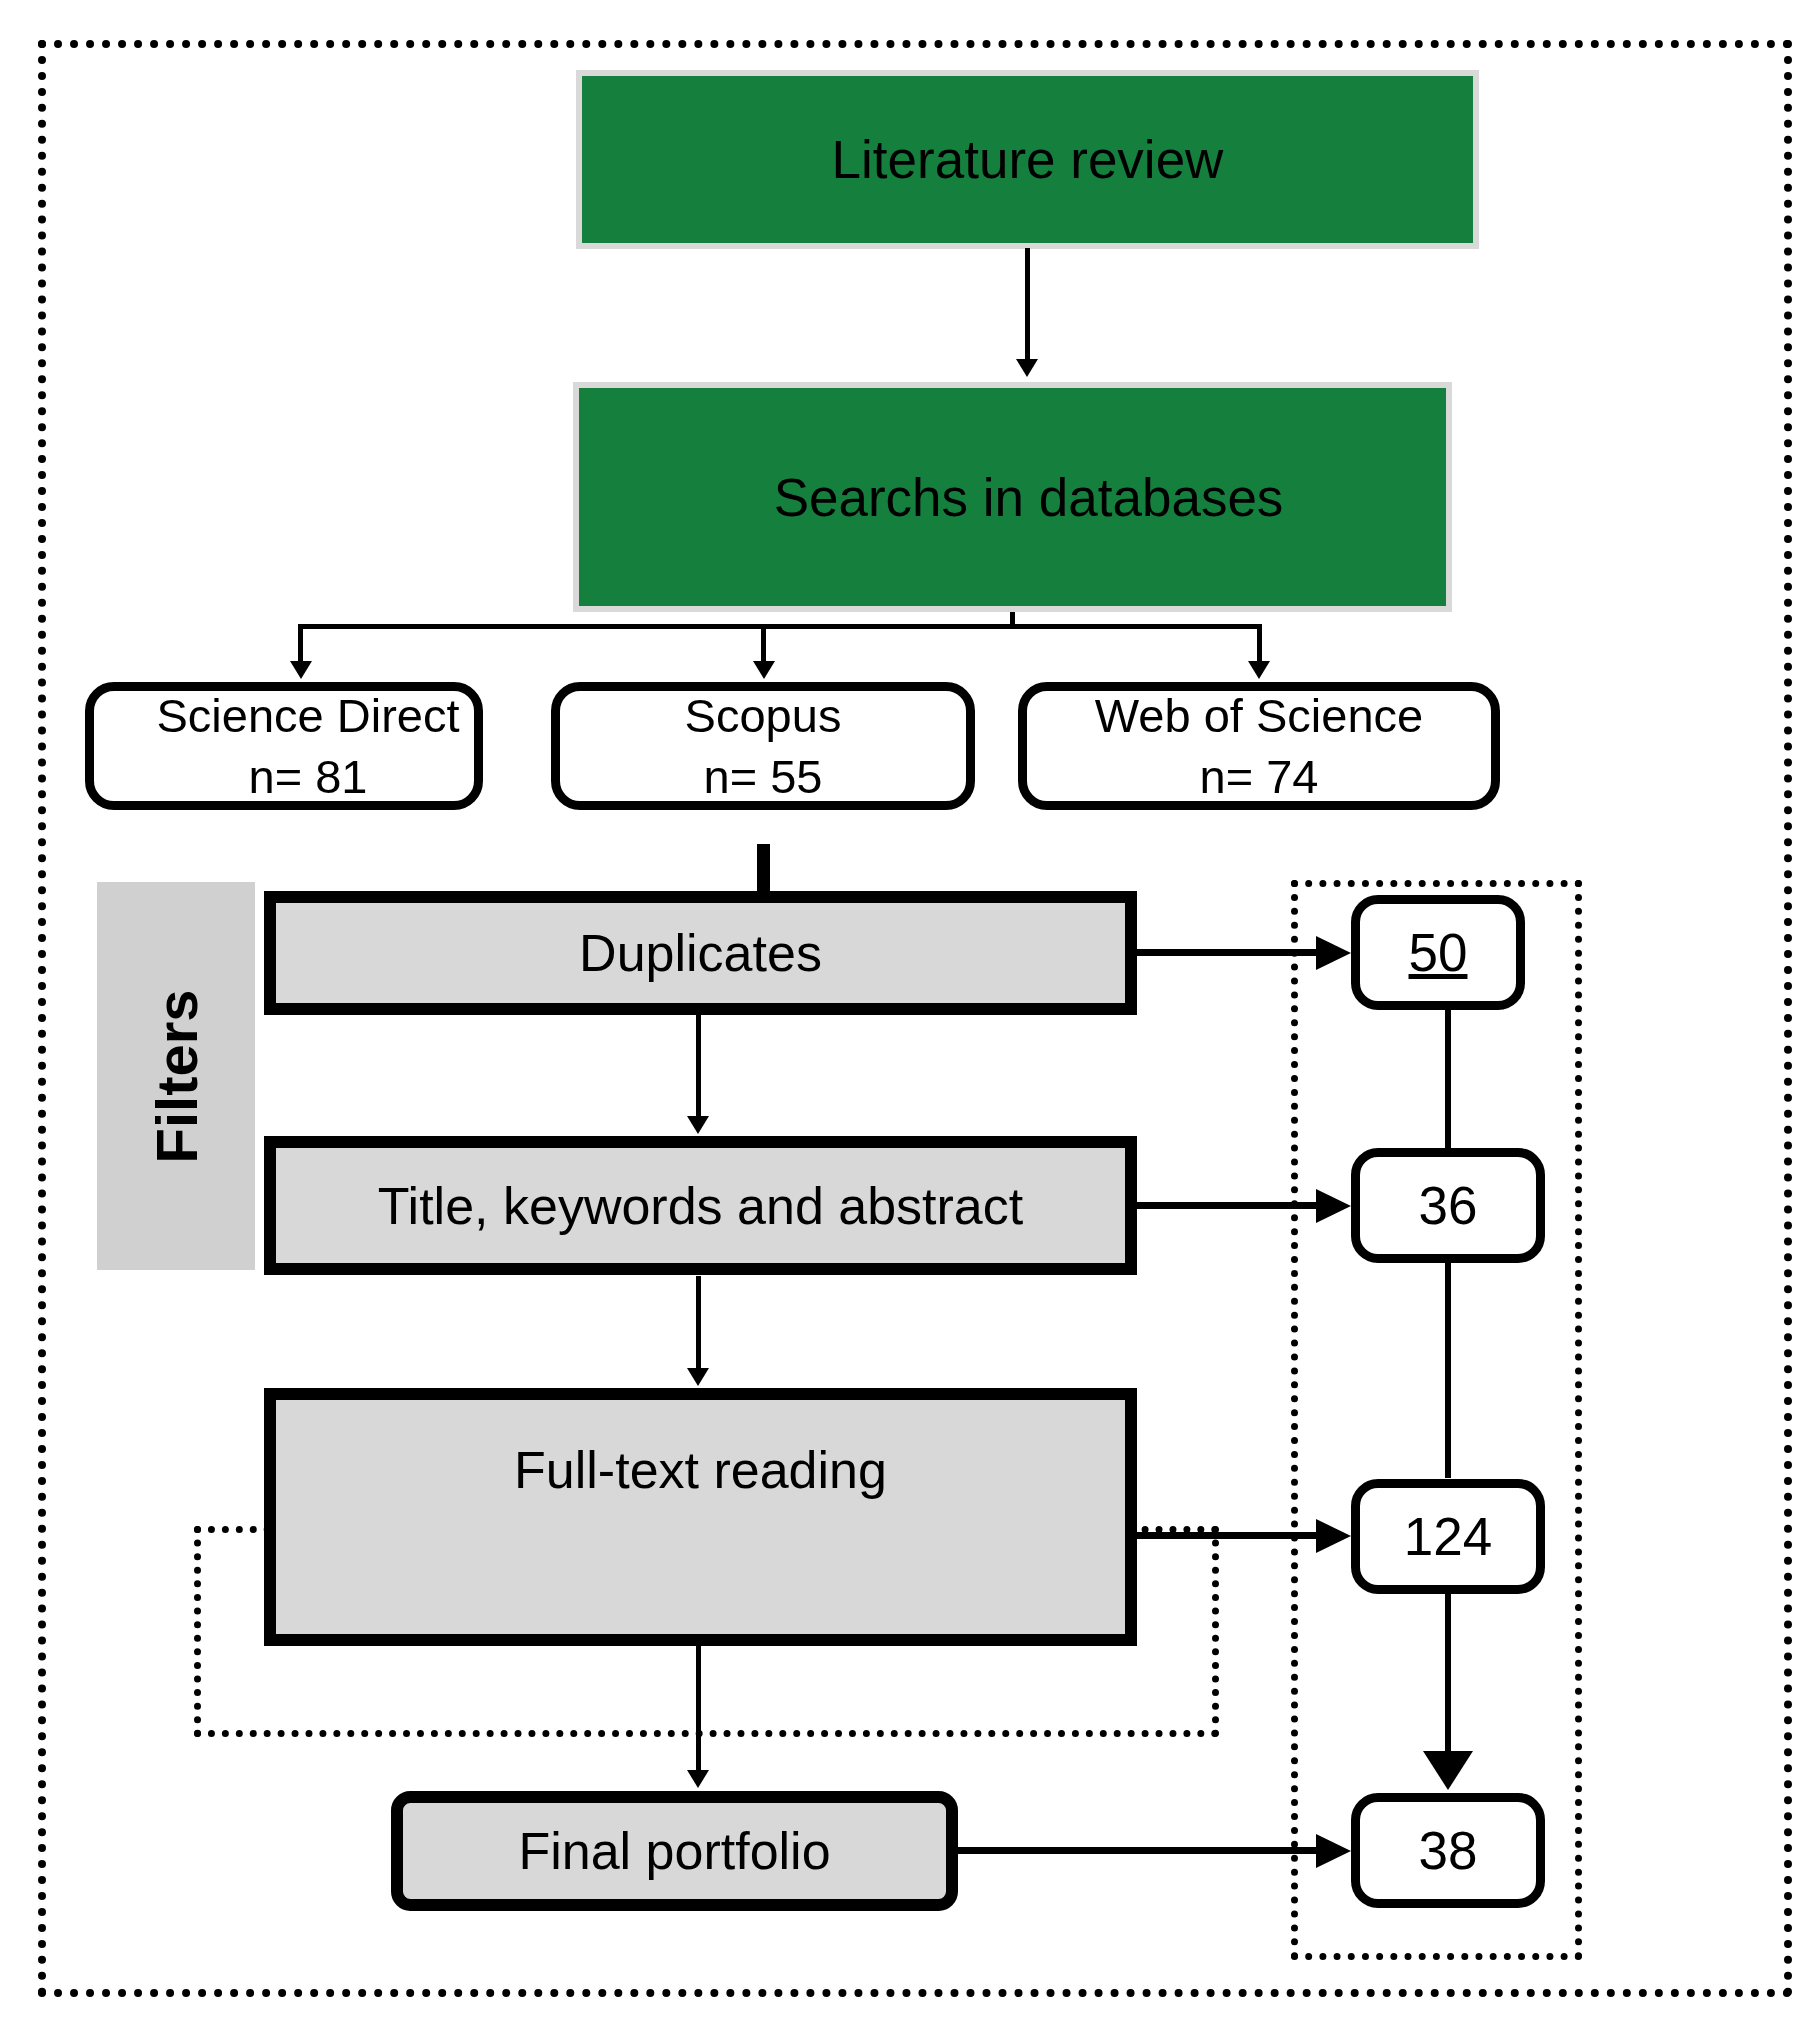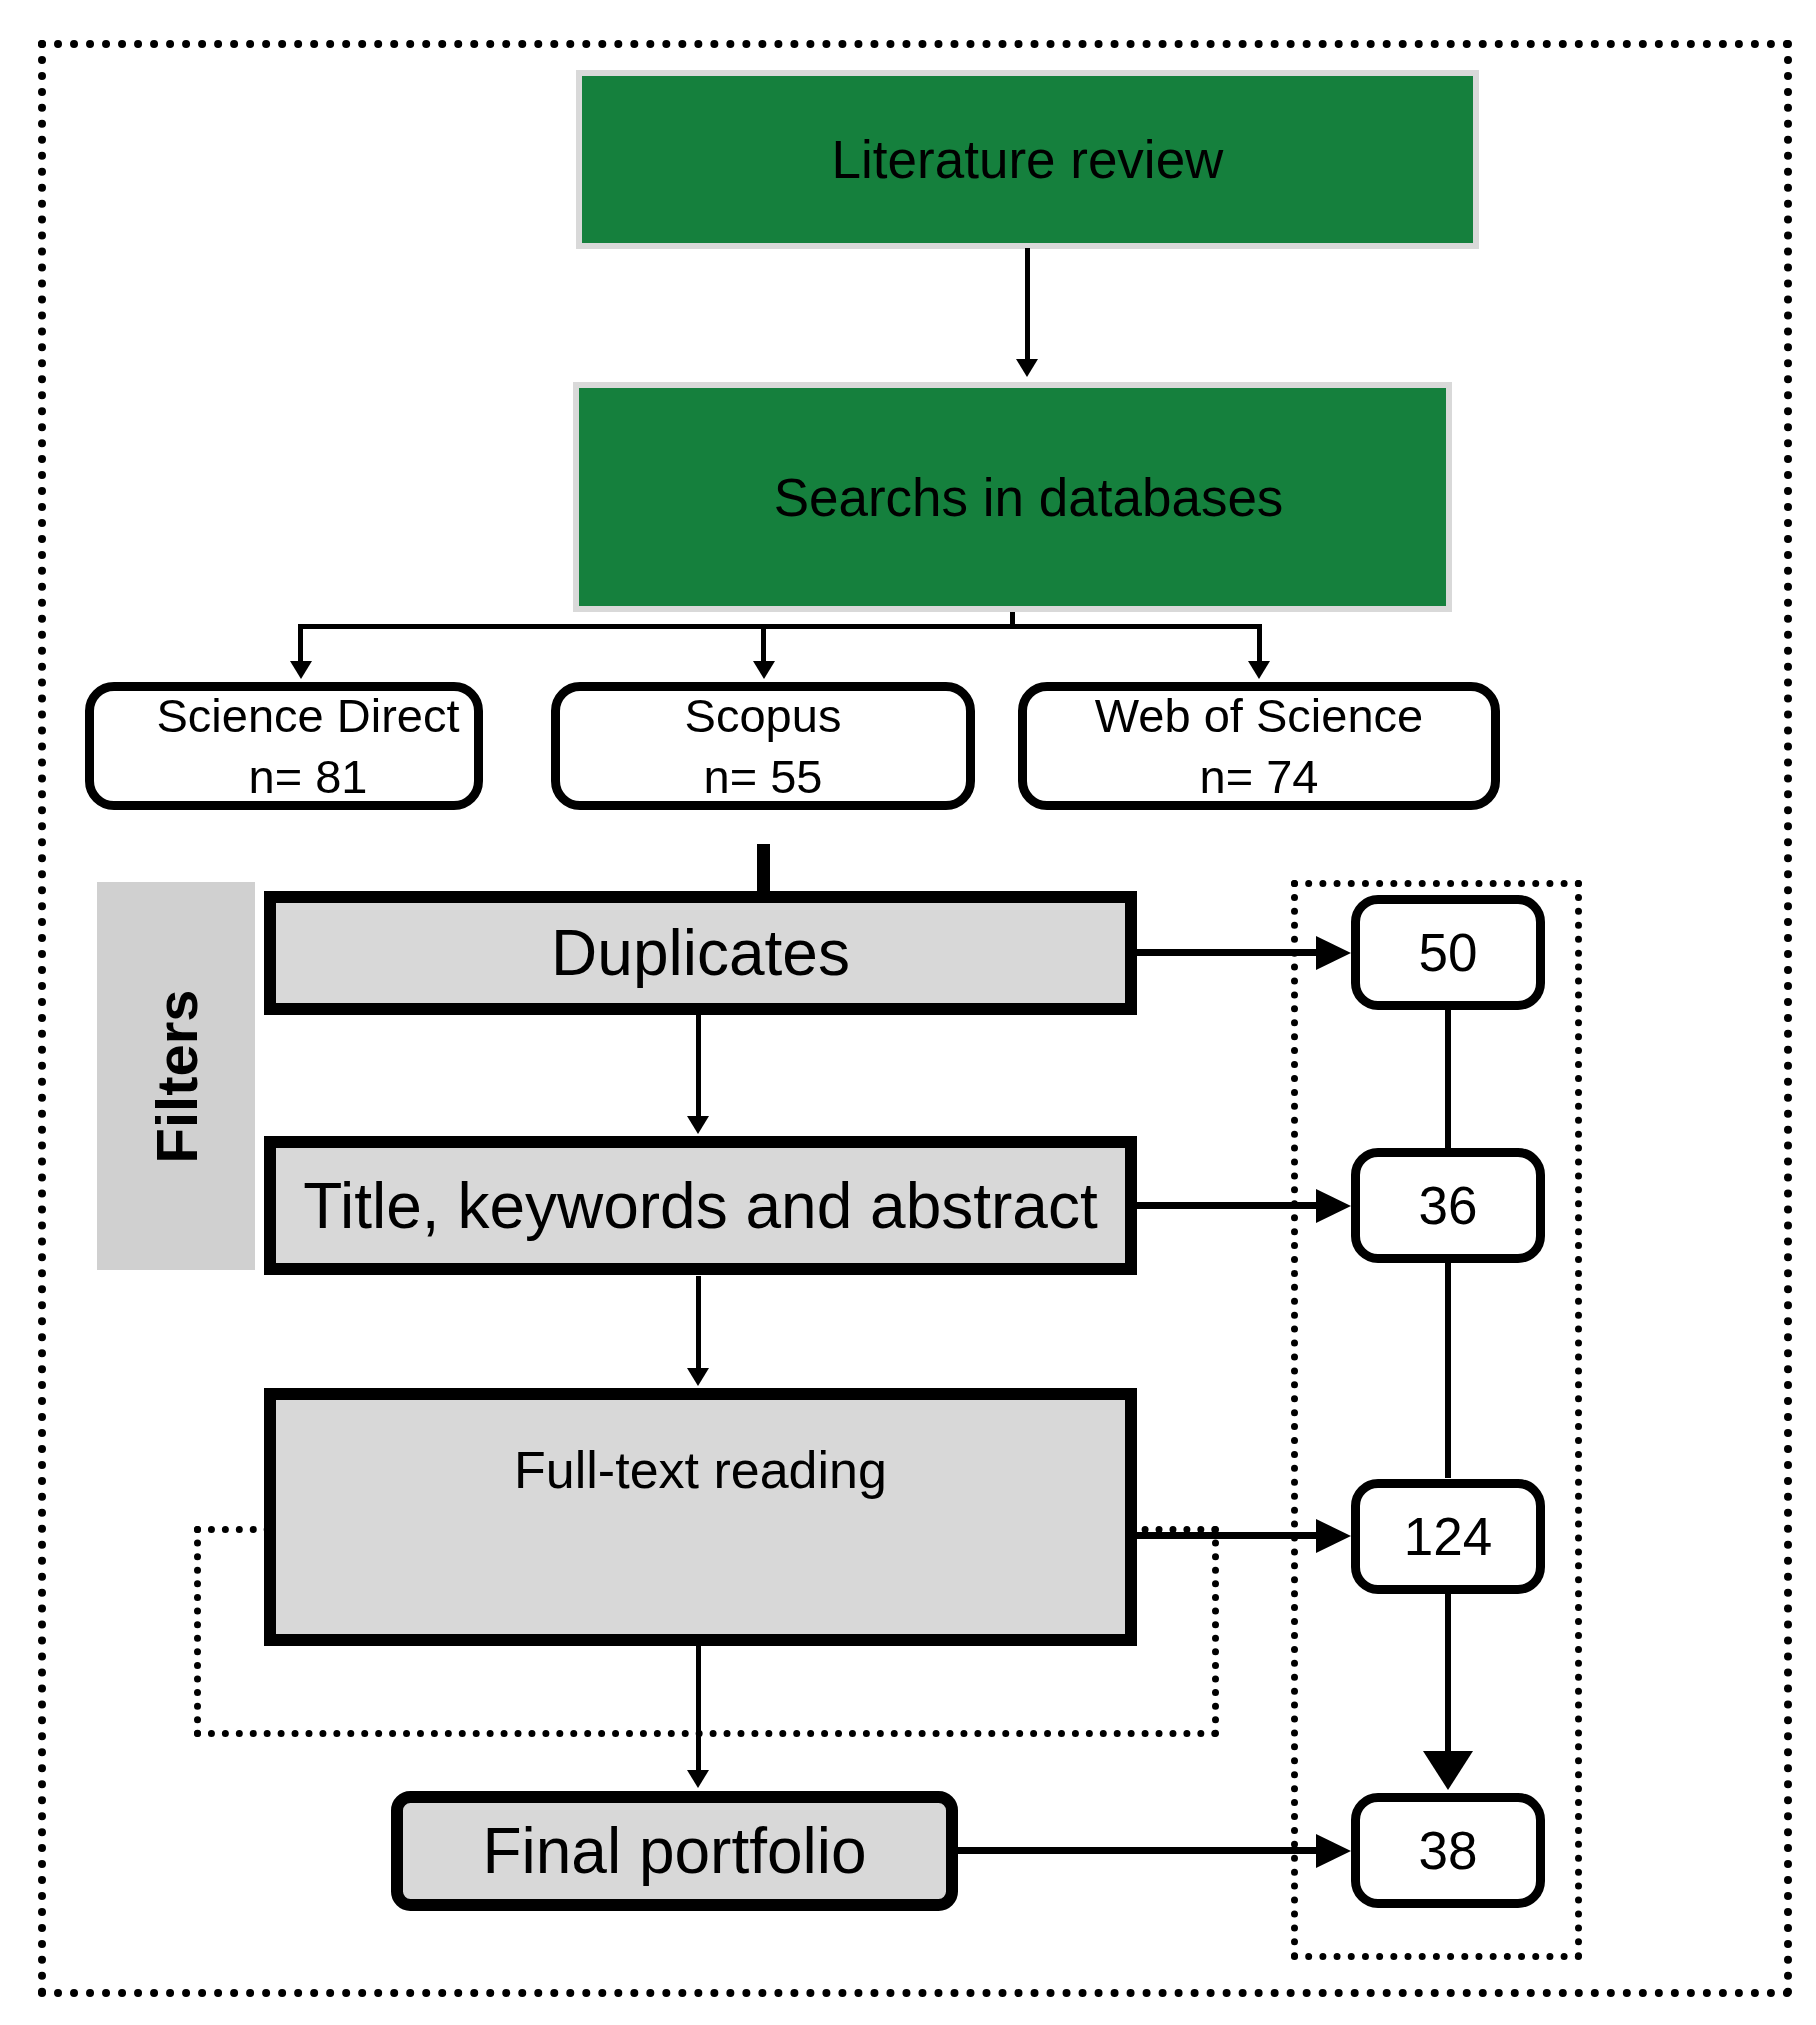--- a/index.html
+++ b/index.html
@@ -3,21 +3,21 @@
 <meta charset="utf-8">
 <style>
   html,body{margin:0;padding:0;background:#fff;}
   #canvas{
     position:relative;width:1817px;height:2025px;background:#fff;overflow:hidden;
     font-family:"Liberation Sans","DejaVu Sans",sans-serif;color:#000;
   }
   .box{position:absolute;box-sizing:border-box;display:flex;align-items:center;justify-content:center;text-align:center;}
   .light{background:#15803d;border:6px solid #d9d9d9;font-size:53px;z-index:2;}
   .dbbox{background:#ffffff;border:9.7px solid #000;border-radius:29px;font-size:47px;flex-direction:column;line-height:1.3;z-index:2;}
-  .graybox{background:#d8d8d8;border:12px solid #000;font-size:64px;z-index:2;}
+  .graybox{background:#d8d8d8;border:12px solid #000;font-size:52px;z-index:2;}
   .numbox{background:#ffffff;border:9.7px solid #000;border-radius:27px;font-size:53px;z-index:2;}
   .dotted{position:absolute;box-sizing:border-box;border:7.3px dotted #000;z-index:0;background:transparent;}
   .frame{position:absolute;box-sizing:border-box;border:8.5px dotted #000;z-index:0;}
   .line{position:absolute;background:#000;z-index:4;}
   .ah-d-sm{position:absolute;width:0;height:0;border-left:11px solid transparent;border-right:11px solid transparent;border-top:18px solid #000;z-index:4;}
   .ah-d-lg{position:absolute;width:0;height:0;border-left:25.5px solid transparent;border-right:25.5px solid transparent;border-top:39px solid #000;z-index:4;}
   .ah-r{position:absolute;width:0;height:0;border-top:17px solid transparent;border-bottom:17px solid transparent;border-left:35px solid #000;z-index:4;}
   .filters{position:absolute;box-sizing:border-box;background:#d0d0d0;display:flex;align-items:center;justify-content:center;z-index:1;}
   .filters span{transform:rotate(-90deg);white-space:nowrap;font-weight:bold;font-size:58px;}
   .fulltext{background:#d8d8d8;border:12px solid #000;z-index:2;display:flex;justify-content:center;align-items:flex-start;padding-top:40px;font-size:52px;}
@@ -95,21 +95,21 @@
 
   <div class="line" style="left:696px;top:1645px;width:4.8px;height:125px;"></div>
   <div class="ah-d-sm" style="left:687px;top:1770px;"></div>
 
   <div class="box graybox final" style="left:391px;top:1791px;width:567px;height:120px;">
     <span>Final portfolio</span>
   </div>
 
   <div class="dotted" style="left:1291px;top:880px;width:291px;height:1080px;"></div>
 
-  <div class="box numbox" style="left:1351px;top:895px;width:194px;height:115px;">
+  <div class="box numbox" style="left:1351px;top:895px;width:174px;height:115px;text-decoration:underline;">
     <span>50</span>
   </div>
   <div class="box numbox" style="left:1351px;top:1148px;width:194px;height:115px;">
     <span>36</span>
   </div>
   <div class="box numbox" style="left:1351px;top:1479px;width:194px;height:115px;">
     <span>124</span>
   </div>
   <div class="box numbox" style="left:1351px;top:1793px;width:194px;height:115px;">
     <span>38</span>

